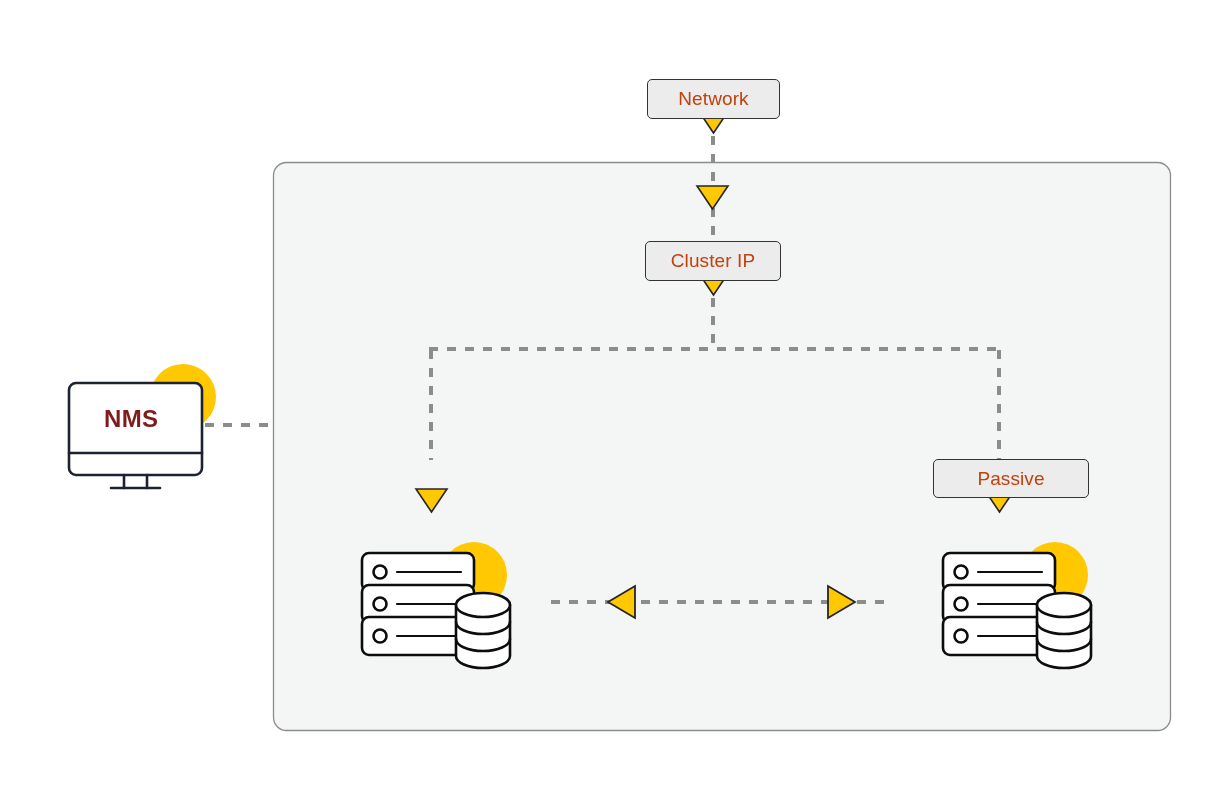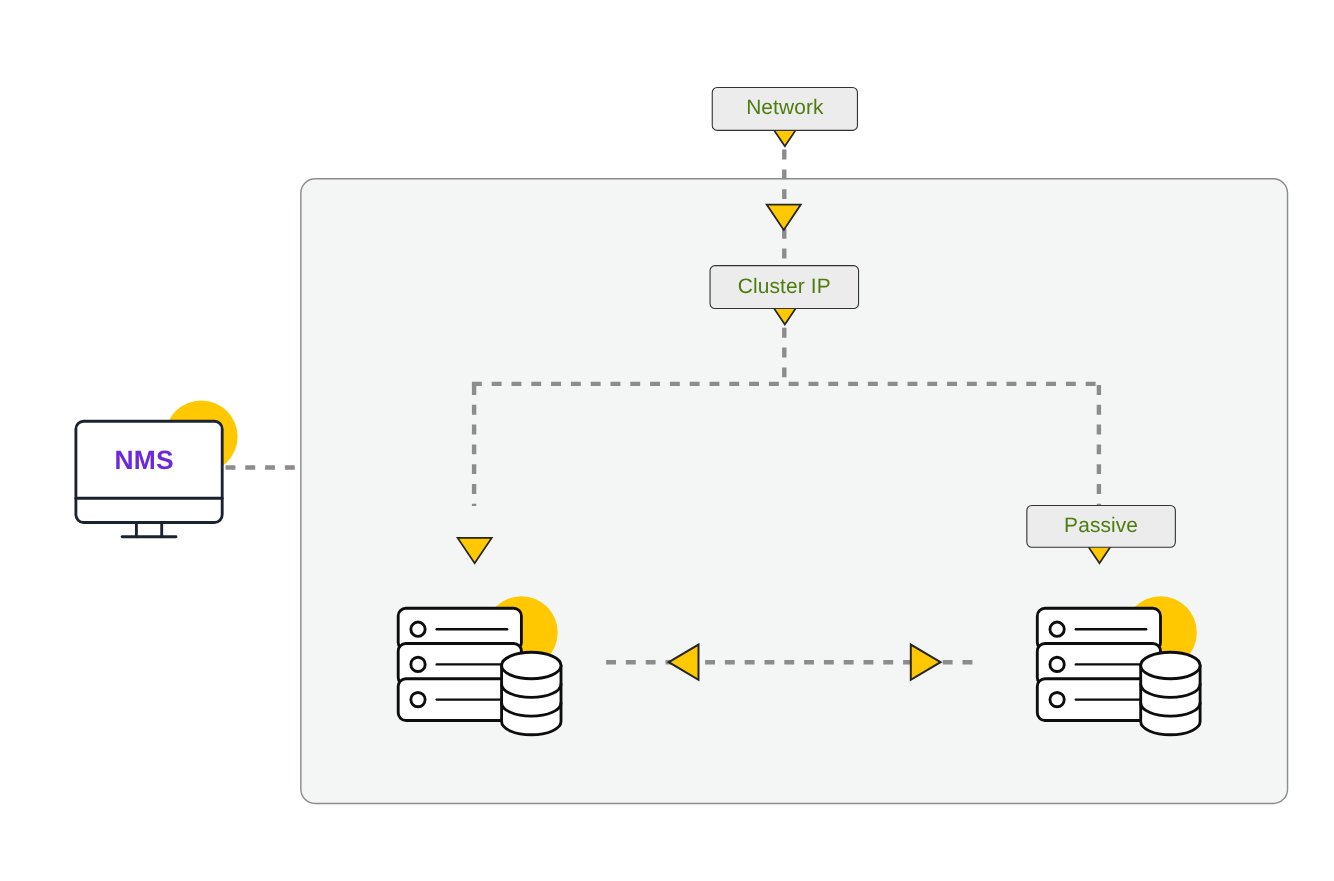--- a/index.html
+++ b/index.html
@@ -26,32 +26,32 @@
   }
   .node-box {
     position: absolute;
     box-sizing: border-box;
     background: #ececec;
     border: 1.4px solid #333333;
     border-radius: 5px;
     display: flex;
     align-items: center;
     justify-content: center;
-    color: #4d7c0f;
+    color: #c2410c;
     font-size: 19px;
     font-family: "Liberation Sans", sans-serif;
     letter-spacing: 0.1px;
     z-index: 6;
   }
   .nms-label {
     position: absolute;
     font-family: "Liberation Sans", sans-serif;
     font-weight: bold;
     font-size: 24px;
-    color: #6d28d9;
+    color: #7f1d1d;
     letter-spacing: 0.3px;
     z-index: 7;
   }
 </style>
 </head>
 <body>
 
 <div id="canvas">
 
   <svg class="svg-layer" viewBox="0 0 1213 801">
@@ -139,19 +139,19 @@
 
   <div class="node-box" style="left:647px; top:79px; width:133px; height:40px;">
     <span>Network</span>
   </div>
 
   <div class="node-box" style="left:645px; top:241px; width:136px; height:40px;">
     <span>Cluster IP</span>
   </div>
 
 
-  <div class="node-box" style="left:933px; top:459px; width:136px; height:39px;justify-content:center;">
+  <div class="node-box" style="left:933px; top:459px; width:156px; height:39px;justify-content:center;">
     <span>Passive</span>
   </div>
 
   <div class="nms-label" style="left:104px; top:405px;">NMS</div>
 
 </div>
 
 </body></html>

